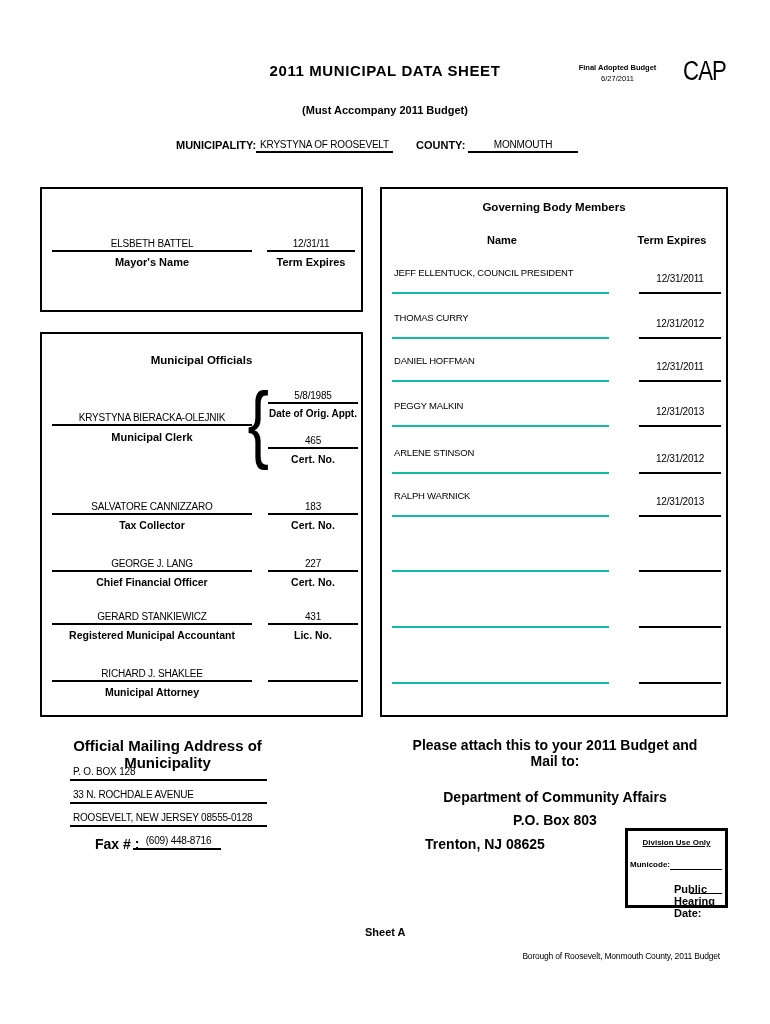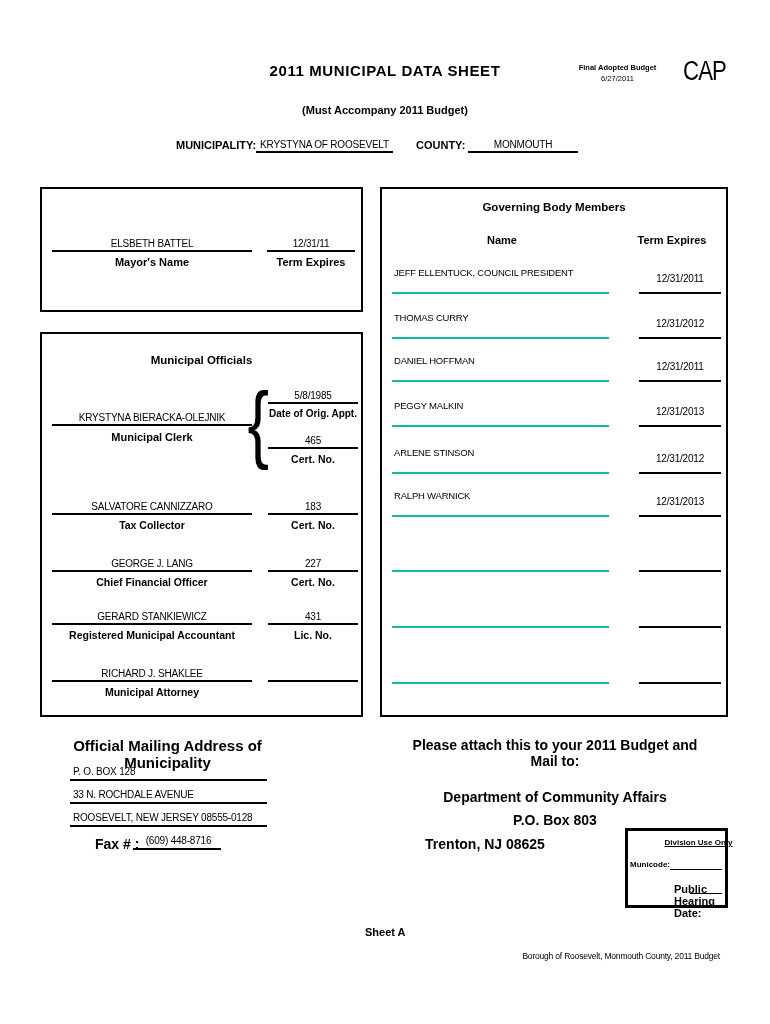--- a/index.html
+++ b/index.html
@@ -129,21 +129,21 @@
   <div class="addr-line" style="left:70px;top:809px;width:197px;height:18px;">ROOSEVELT, NEW JERSEY 08555-0128</div>
   <div class="abs b" style="left:95px;top:836px;font-size:14px;">Fax # :</div>
   <div class="addr-line ctr" style="left:133px;top:832px;width:88px;height:18px;justify-content:center;">(609) 448-8716</div>
 
   <div class="mailto-line" style="top:737px;">Please attach this to your 2011 Budget and Mail to:</div>
   <div class="mailto-line" style="top:789px;">Department of Community Affairs</div>
   <div class="mailto-line" style="top:812px;">P.O. Box 803</div>
   <div class="mailto-line" style="top:836px;left:330px;">Trenton, NJ  08625</div>
 
   <div class="box" style="left:625px;top:828px;width:103px;height:80px;border-width:3px;">
-    <div class="abs b ctr" style="left:0;top:7px;width:100%;font-size:8px;text-decoration:underline;margin-left:22px;">Division Use Only</div>
+    <div class="abs b ctr" style="left:0;top:7px;width:100%;font-size:8px;text-decoration:underline;">Division Use Only</div>
     <div class="abs b" style="left:2px;top:29px;font-size:8px;">Municode:</div>
     <div class="abs" style="left:42px;top:38px;width:52px;border-bottom:1.5px solid #000;"></div>
     <div class="abs b" style="left:2px;top:52px;font-size:11px;margin-left:44px;">Public Hearing Date:</div>
     <div class="abs" style="left:62px;top:62px;width:32px;border-bottom:1.5px solid #000;"></div>
   </div>
 
   <div class="abs b" style="left:365px;top:926px;font-size:11px;">Sheet A</div>
   <div class="abs" style="left:480px;top:951px;width:240px;font-size:8.5px;text-align:right;letter-spacing:-0.2px;">Borough of Roosevelt, Monmouth County, 2011 Budget</div>
 
 </div>

